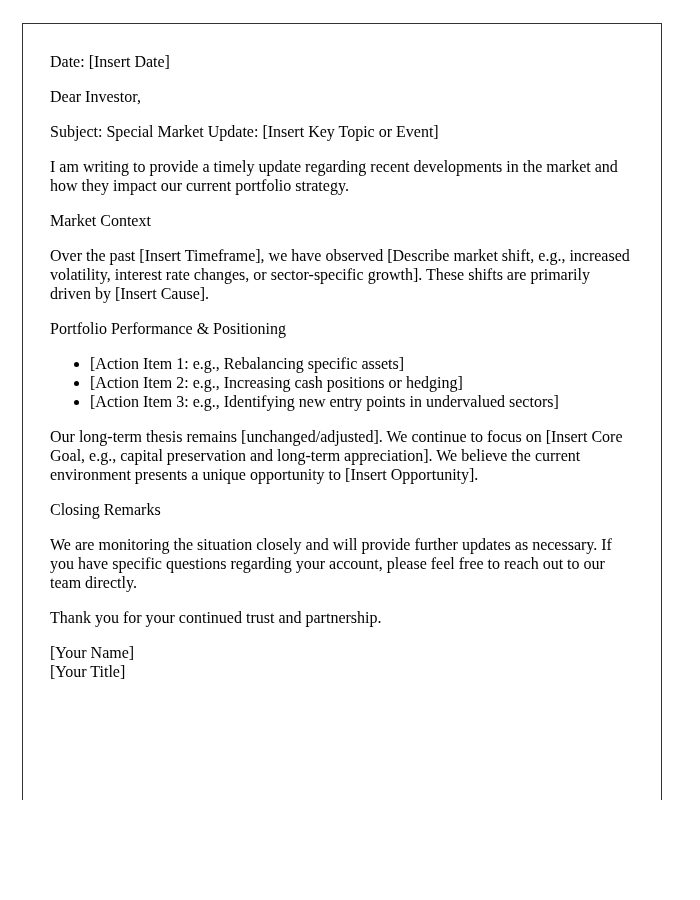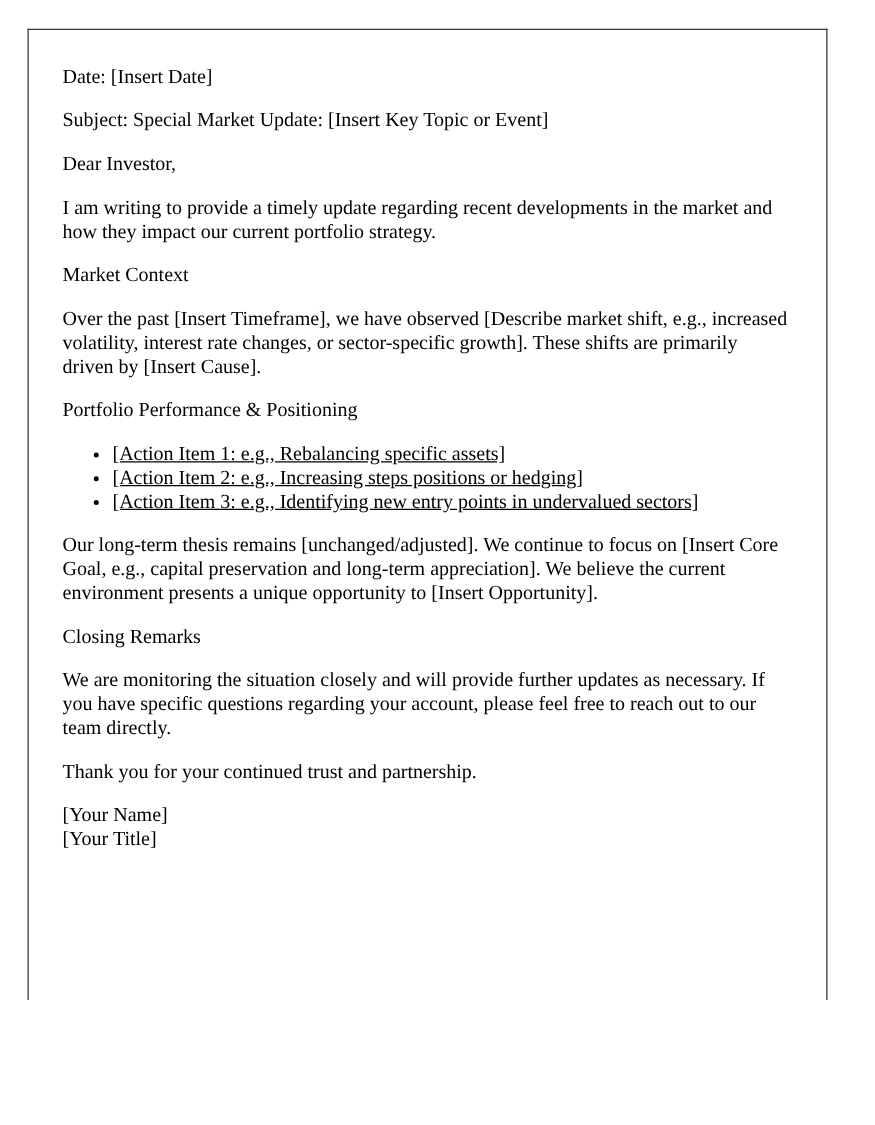--- a/index.html
+++ b/index.html
@@ -41,50 +41,49 @@
   }
   .letter-box ul {
     margin: 16px 0;
     padding-left: 40px;
     line-height: 19px;
     list-style-type: disc;
   }
   .letter-box li {
     margin: 0;
     padding: 0;
-    text-decoration: underline;
   }
   .signature span {
     display: block;
   }
 </style>
 </head>
 <body>
 
 <div class="page">
   <div class="letter-box">
 
     <p>Date: [Insert Date]</p>
 
+    <p>Dear Investor,</p>
+
     <p>Subject: Special Market Update: [Insert Key Topic or Event]</p>
-
-    <p>Dear Investor,</p>
 
     <p>I am writing to provide a timely update regarding recent developments in the market and how they impact our current portfolio strategy.</p>
 
     <p class="heading">Market Context</p>
 
     <p>Over the past [Insert Timeframe], we have observed [Describe market shift, e.g., increased volatility, interest rate changes, or sector-specific growth]. These shifts are primarily driven by [Insert Cause].</p>
 
     <p class="heading">Portfolio Performance &amp; Positioning</p>
 
 
     <ul>
       <li>[Action Item 1: e.g., Rebalancing specific assets]</li>
-      <li>[Action Item 2: e.g., Increasing steps positions or hedging]</li>
+      <li>[Action Item 2: e.g., Increasing cash positions or hedging]</li>
       <li>[Action Item 3: e.g., Identifying new entry points in undervalued sectors]</li>
     </ul>
 
 
     <p>Our long-term thesis remains [unchanged/adjusted]. We continue to focus on [Insert Core Goal, e.g., capital preservation and long-term appreciation]. We believe the current environment presents a unique opportunity to [Insert Opportunity].</p>
 
     <p class="heading">Closing Remarks</p>
 
     <p>We are monitoring the situation closely and will provide further updates as necessary. If you have specific questions regarding your account, please feel free to reach out to our team directly.</p>
 

